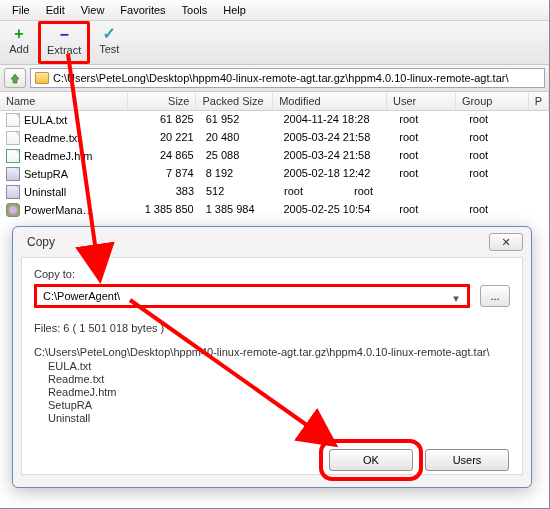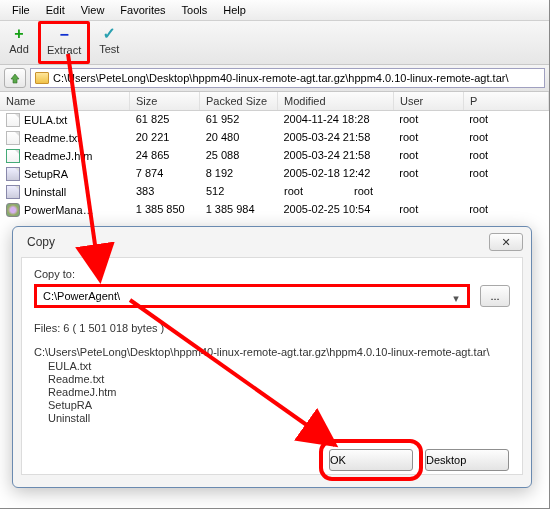--- a/index.html
+++ b/index.html
@@ -81,21 +81,21 @@
     background: linear-gradient(#fcfcfc,#ededed);
     border-bottom: 1px solid #d0d0d0;
     font-size: 11px;
     color:#333;
   }
   .colheader > div {
     padding: 3px 6px;
     border-right: 1px solid #e0e0e0;
   }
   .c-name { width: 130px; text-align:left;}
-  .c-size { width: 70px; text-align:left;}
+  .c-size { width: 70px; text-align:right;}
   .c-packed { width: 78px; text-align:left;}
   .c-mod { width: 116px; text-align:left;}
   .c-user { width: 70px; text-align:left;}
   .c-group { width: 74px; text-align:left;}
   .c-extra { flex:1; }
 
   
   .filelist { background:#fff; }
   .row {
     display: flex;
@@ -185,21 +185,21 @@
 
   .dlg-buttons {
     position:absolute; right:22px; bottom:16px;
     display:flex; gap:12px;
   }
   .btn {
     min-width:84px; height:22px;
     border:1px solid #8f8f8f;
     background:linear-gradient(#fdfdfd,#e4e4e4);
     border-radius:3px;
-    display:flex; align-items:center; justify-content:flex-start;
+    display:flex; align-items:center; justify-content:center;
     font-size:11px;
   }
   .ok-hl {
     outline: 4px solid #f00;
     outline-offset: 6px;
   }
 
   
   .overlay {
     position:absolute; inset:0;
@@ -244,20 +244,21 @@
     <span>C:\Users\PeteLong\Desktop\hppm40-linux-remote-agt.tar.gz\hppm4.0.10-linux-remote-agt.tar\</span>
   </div>
 </div>
 
 <div class="colheader">
   <div class="c-name">Name</div>
   <div class="c-size">Size</div>
   <div class="c-packed">Packed Size</div>
   <div class="c-mod">Modified</div>
   <div class="c-user">User</div>
+  <div class="c-group">Group</div>
   <div class="c-extra">P</div>
 </div>
 
 <div class="filelist" id="filelist">
     <div class="row">
       <div class="c-name">
         <span class="fileicon"></span>
         <span>EULA.txt</span>
       </div>
       <div class="c-size">61 825</div>
@@ -354,21 +355,21 @@
         <div>ReadmeJ.htm</div>
         <div>SetupRA</div>
         <div>Uninstall</div>
       </div>
 
     <div class="dlg-buttons">
       <div class="btn ok-hl">
         <span>OK</span>
       </div>
       <div class="btn">
-        <span>Desktop</span>
+        <span>Users</span>
       </div>
     </div>
   </div>
 </div>
 
 <svg class="overlay" width="550" height="509">
   <defs>
     <marker id="arrowhead" markerWidth="12" markerHeight="12" refX="9" refY="5" orient="auto">
       <path d="M0,0 L10,5 L0,10 Z" fill="#f00"></path>
     </marker>

